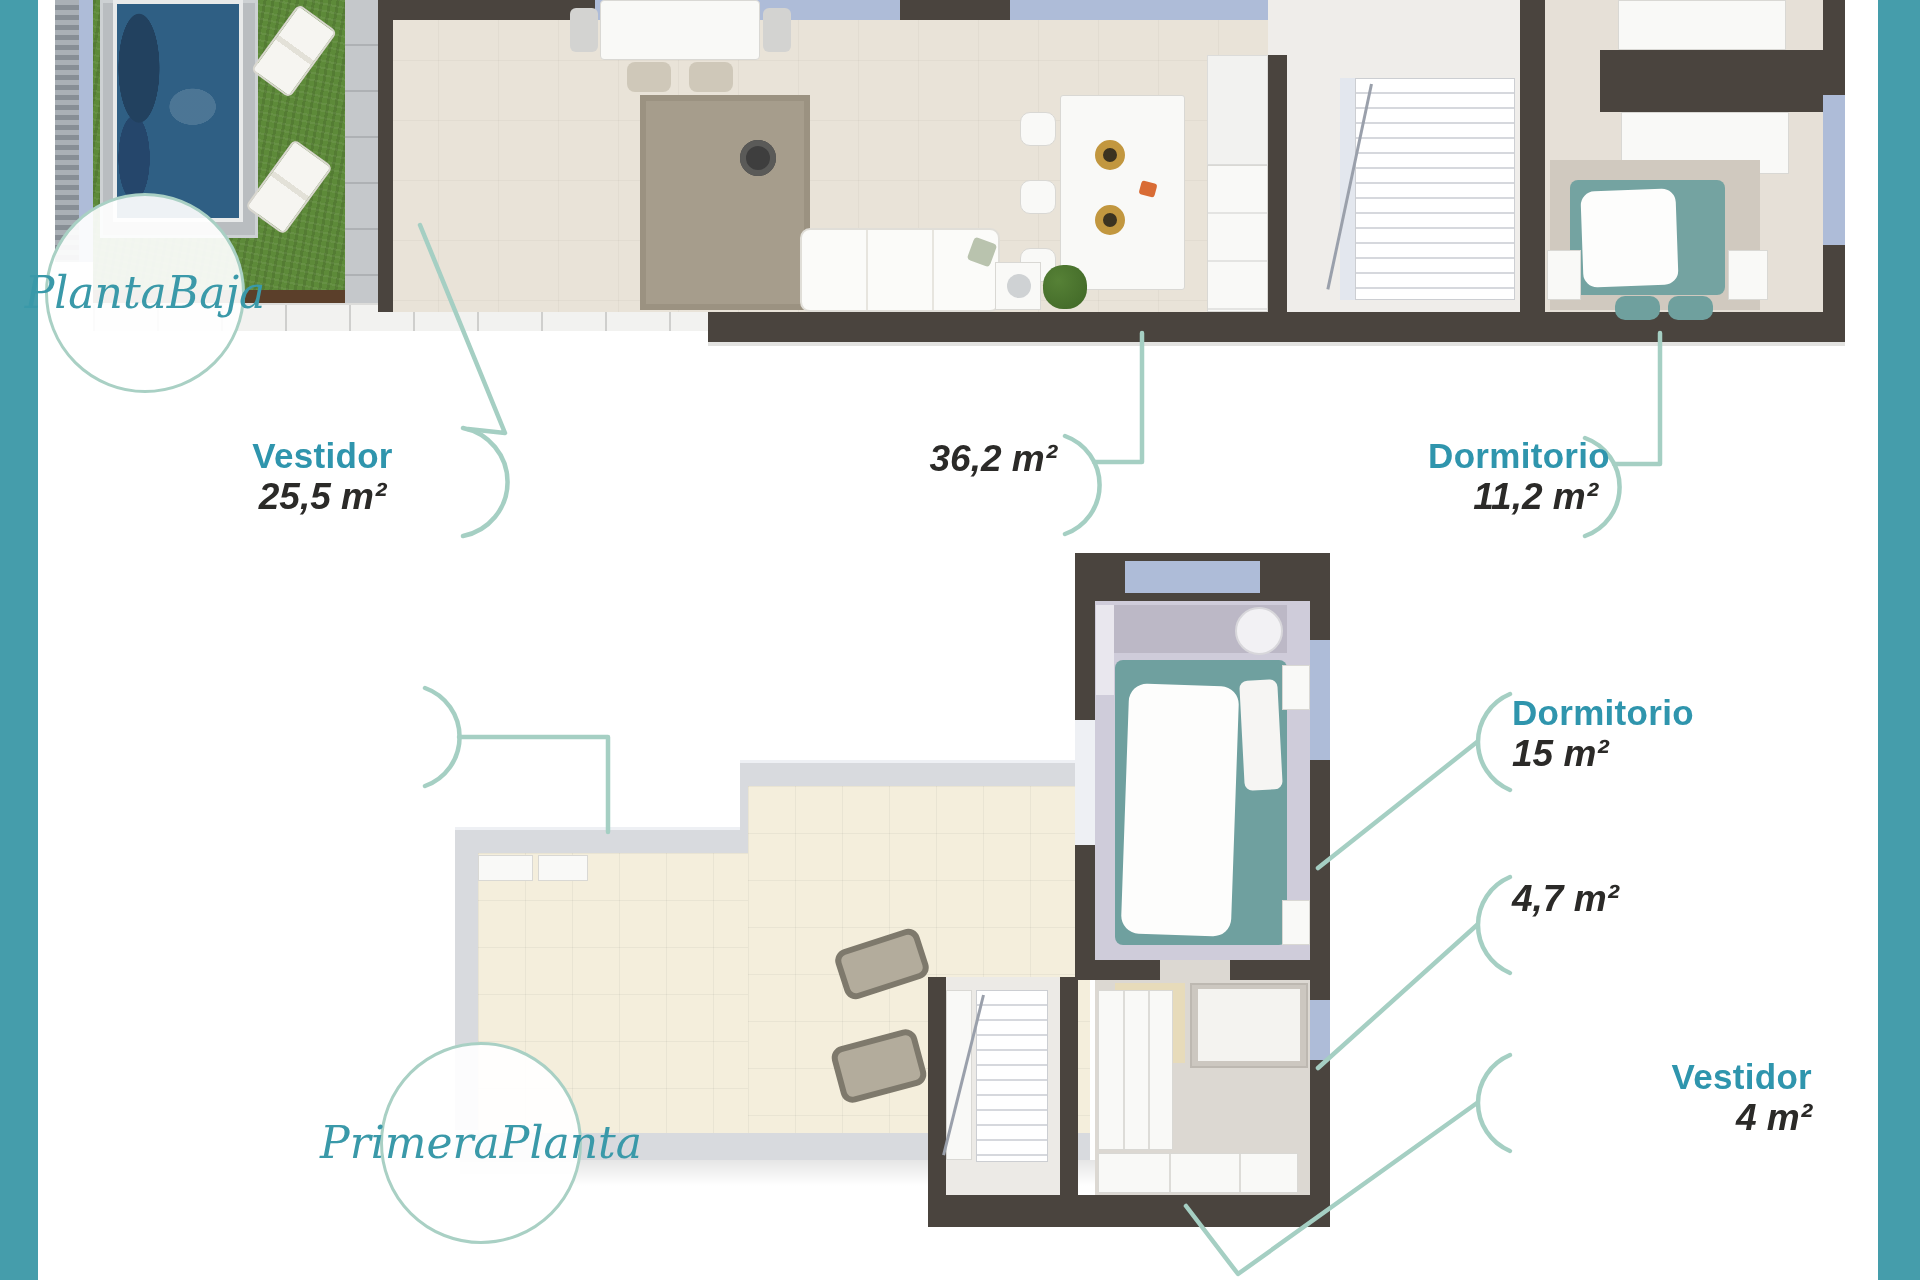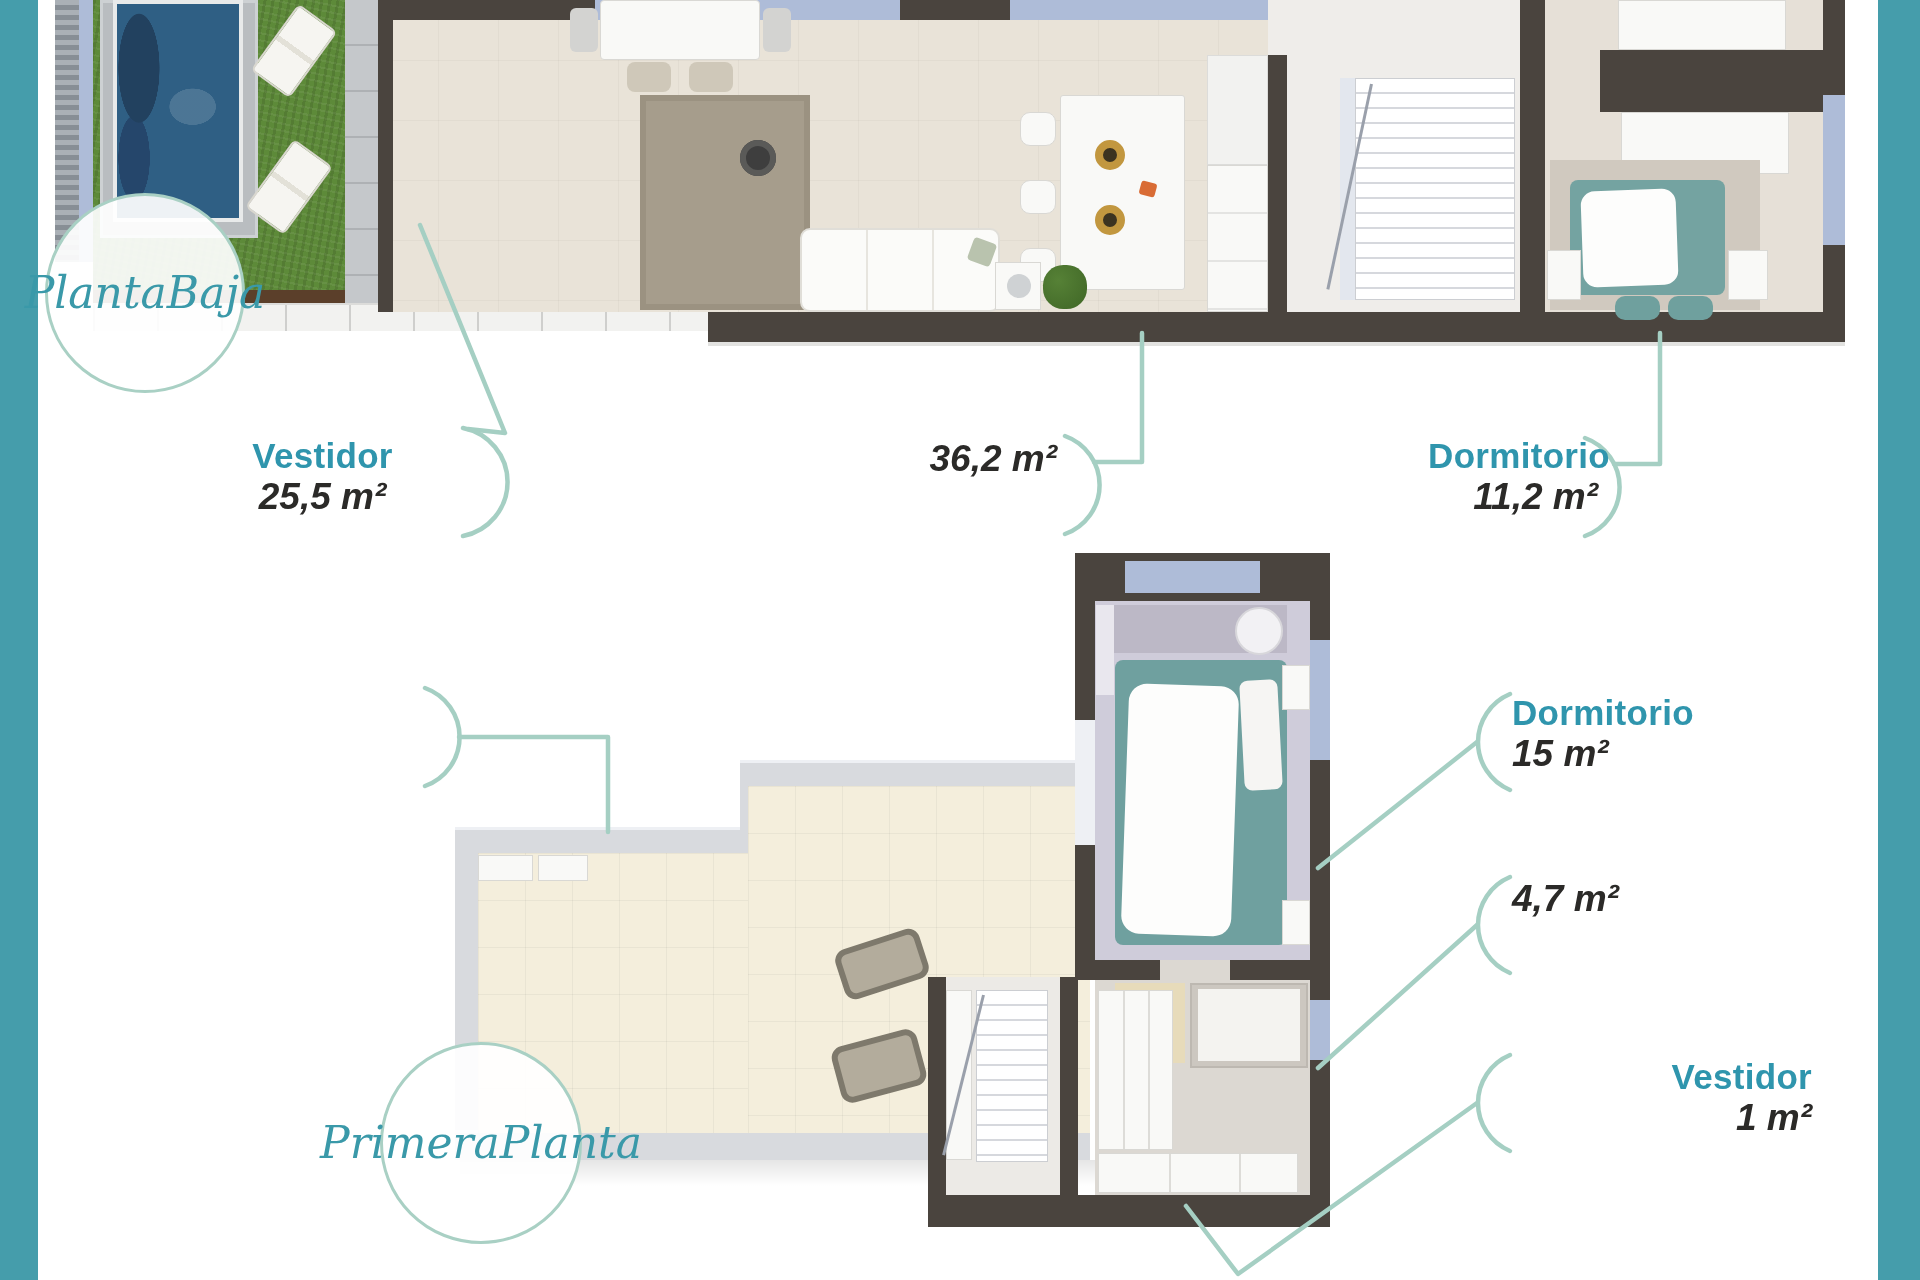--- a/index.html
+++ b/index.html
@@ -222,16 +222,16 @@
   </div>
   <div class="roomlabel" style="left:1512px;top:694px;width:330px;text-align:left;">
     <span class="name">Dormitorio</span>
     <span class="area">15 m²</span>
   </div>
   <div class="roomlabel" style="left:1512px;top:877px;width:370px;text-align:left;">
     <span class="area">4,7 m²</span>
   </div>
   <div class="roomlabel" style="left:1512px;top:1058px;width:300px;text-align:right;">
     <span class="name">Vestidor</span>
-    <span class="area">1 m²</span>
+    <span class="area">4 m²</span>
   </div>
 
 </div>
 
 </body></html>

